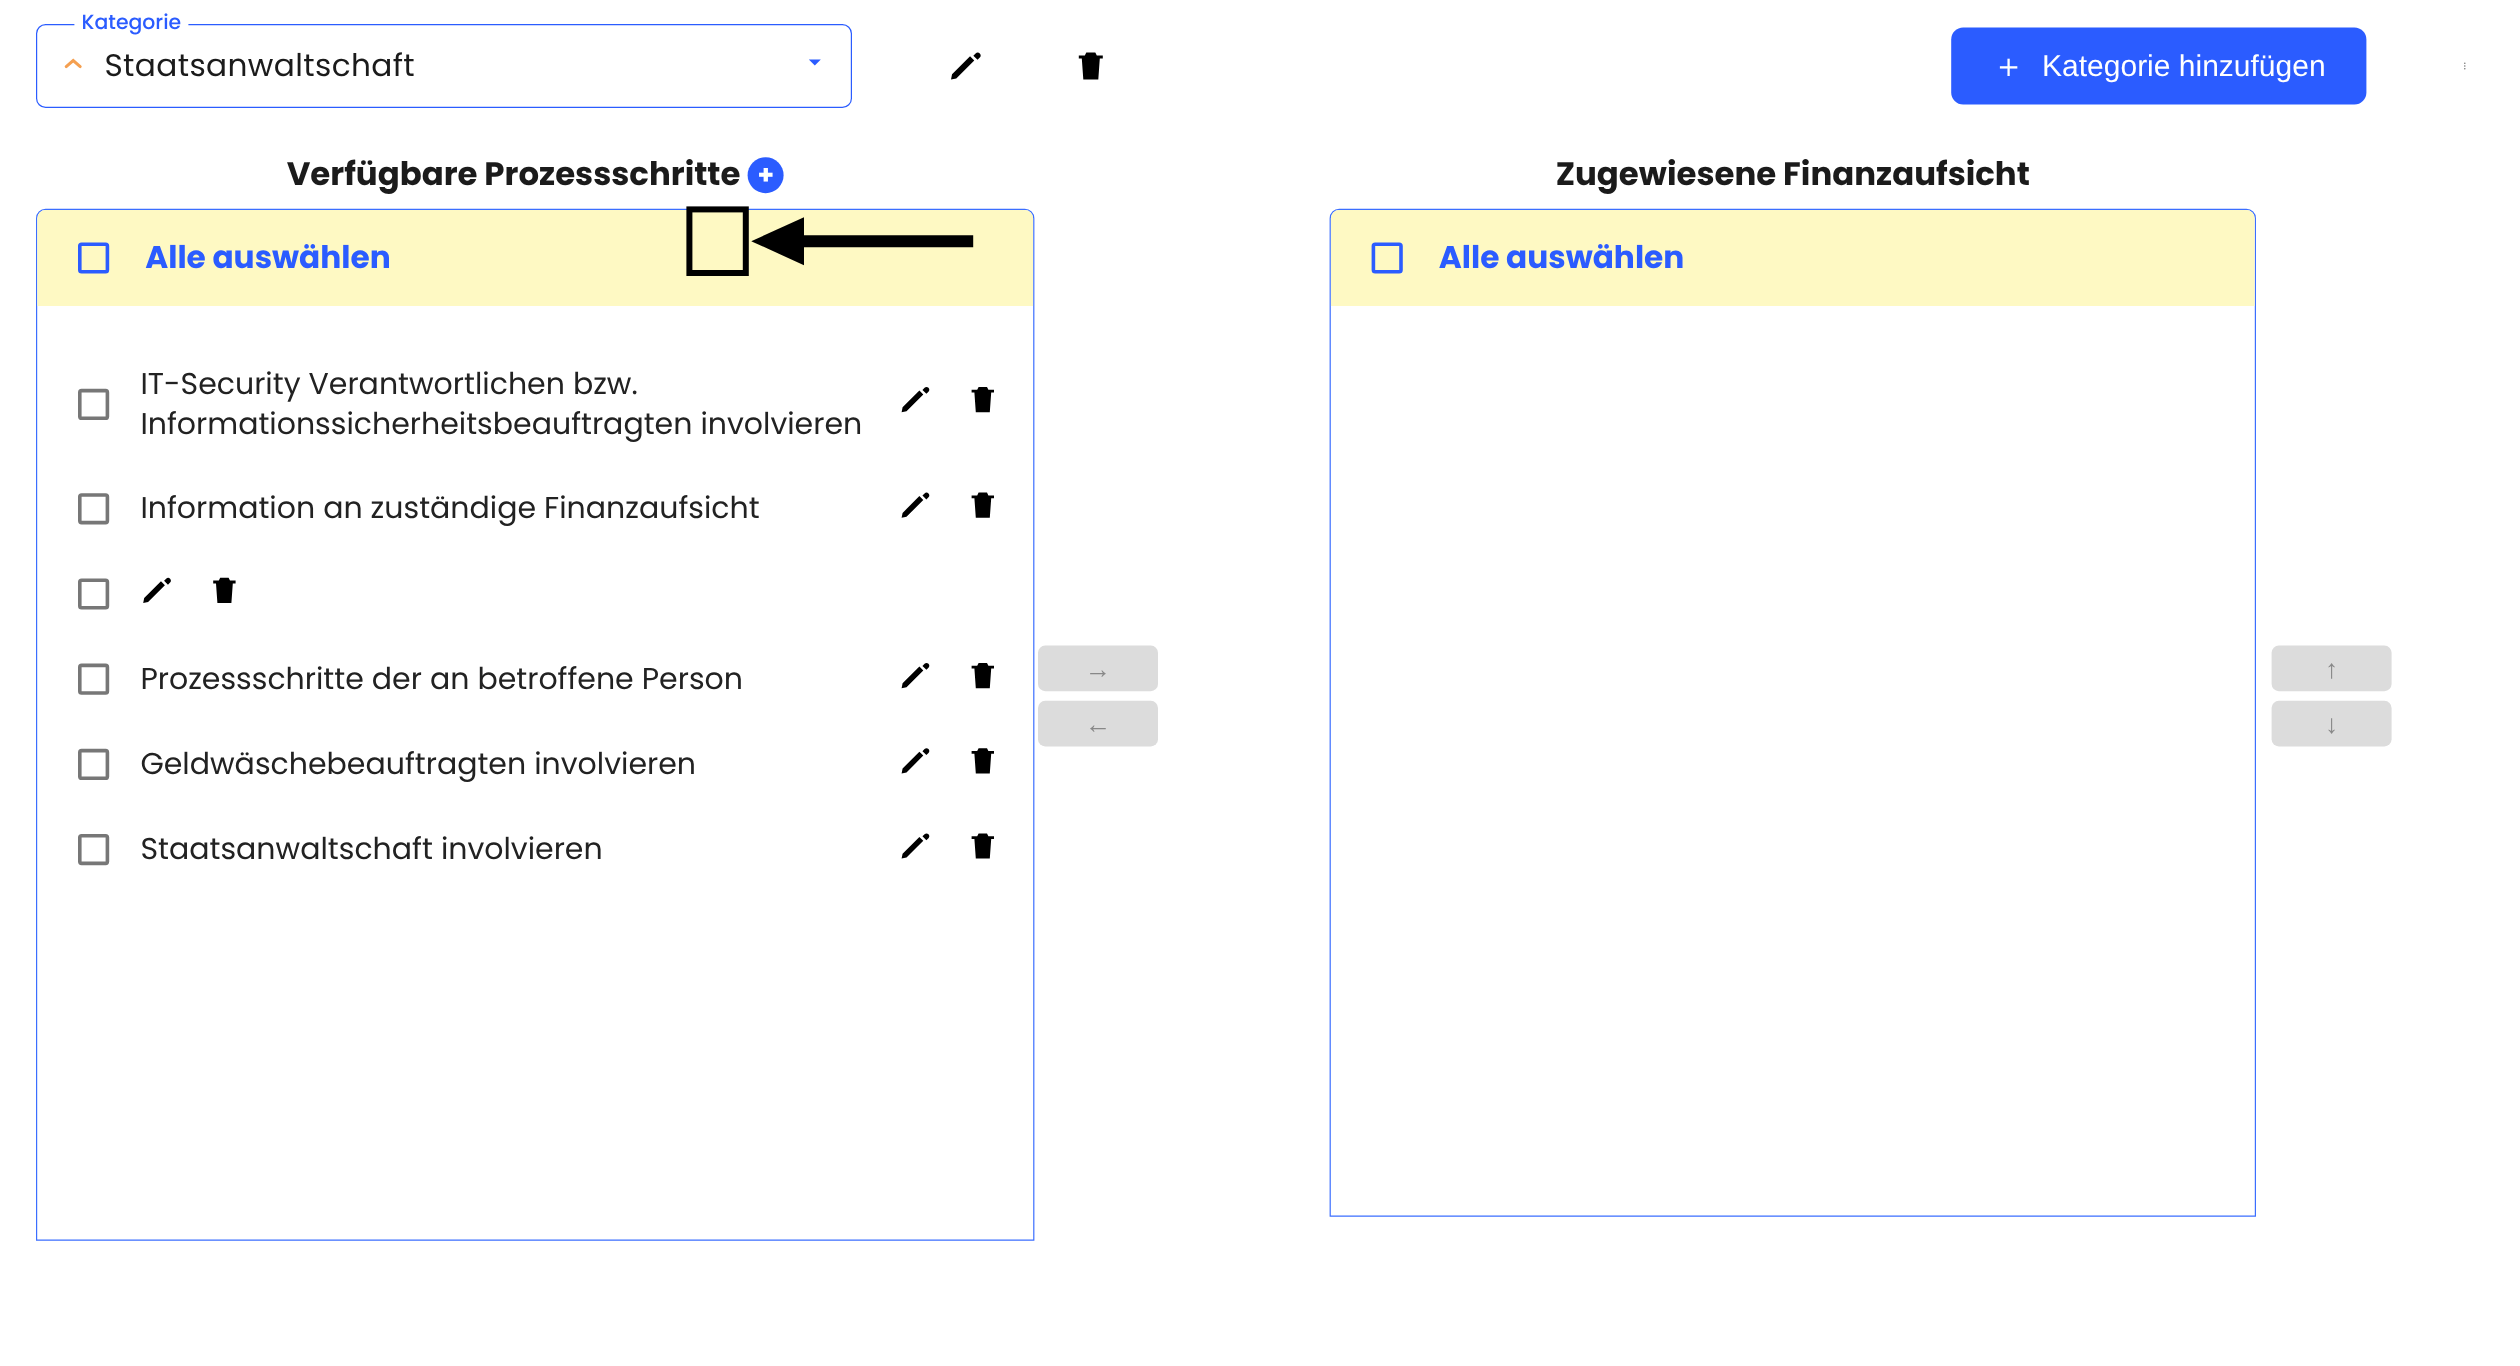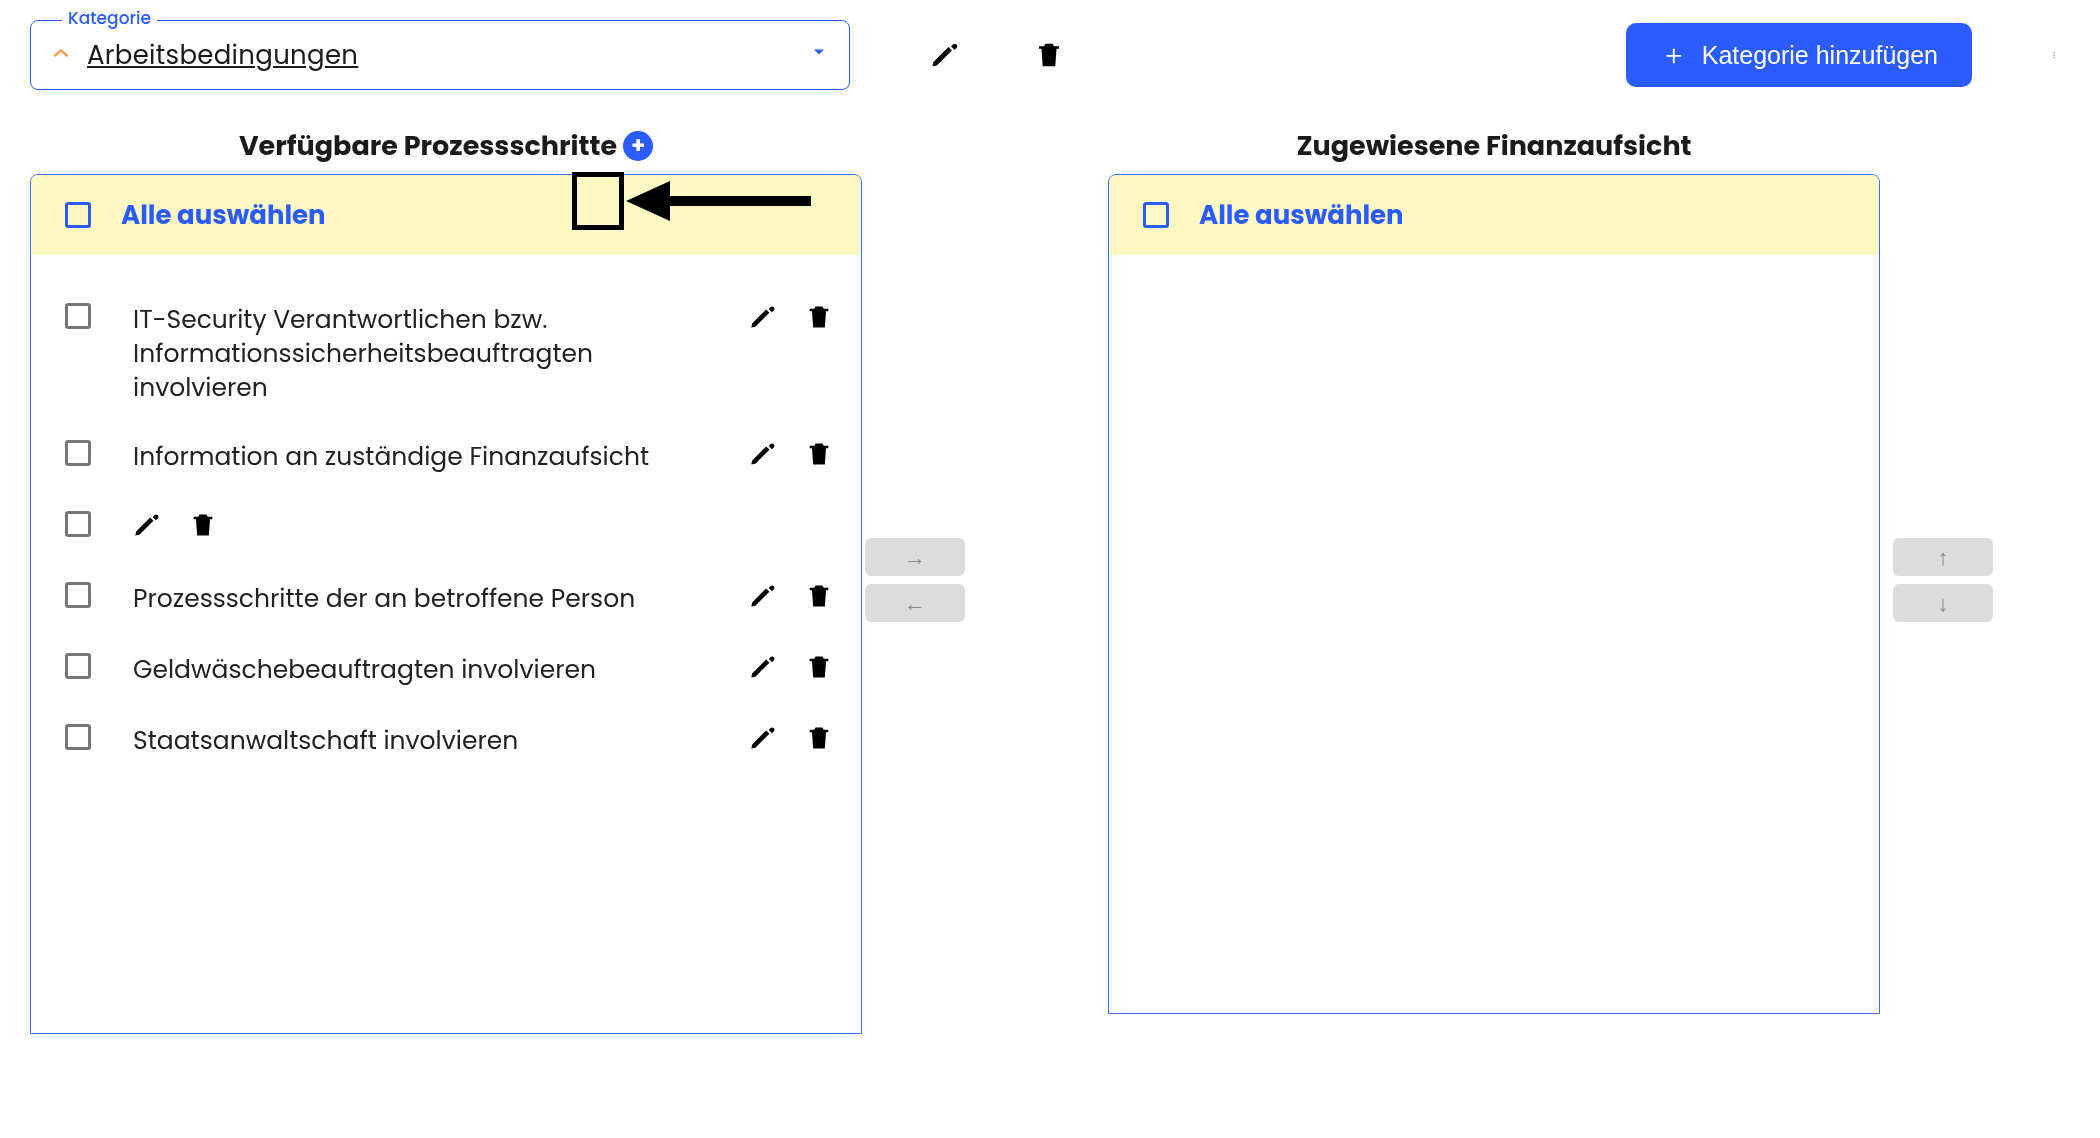--- a/index.html
+++ b/index.html
@@ -12,21 +12,21 @@
     --text:#1b1b1b;
     --border:#cfd6e6;
   }
   *{box-sizing:border-box;}
   html,body{margin:0;padding:0;font-family:"Segoe UI","Poppins",Arial,sans-serif;color:var(--text);background:#fff;}
 
   .canvas{position:relative;width:2100px;height:1138px;padding:20px 30px 0 30px;}
 
   
   .top-row{display:flex;align-items:center;gap:18px;}
-  .cat-wrap{position:relative;width:820px;text-decoration:underline;}
+  .cat-wrap{position:relative;width:680px;}
   .cat-legend{position:absolute;top:-15px;left:32px;padding:0 6px;background:#fff;font-size:17px;color:var(--blue);font-weight:500;}
   .cat-select{width:100%;height:70px;border:1.5px solid var(--blue);border-radius:8px;display:flex;align-items:center;gap:16px;padding:0 20px;}
   .chev-up{color:#f5a051;font-size:22px;line-height:1;}
   .cat-text{flex:1;font-size:26px;letter-spacing:0.3px;}
   .cat-caret{color:var(--blue);}
 
   .icon-btn{width:46px;height:46px;display:flex;align-items:center;justify-content:center;cursor:pointer;border:none;background:transparent;padding:0;}
   .icon-btn svg{width:30px;height:30px;}
 
   .add-cat-btn{height:64px;background:var(--blue);color:#fff;border:none;border-radius:10px;font-size:25px;display:flex;align-items:center;gap:14px;padding:0 34px;cursor:pointer;}
@@ -46,21 +46,21 @@
   .col-header{display:flex;align-items:center;gap:6px;font-size:27px;font-weight:700;margin-bottom:8px;}
   .plus-circle{width:30px;height:30px;border-radius:50%;background:var(--blue);display:inline-flex;align-items:center;justify-content:center;color:#fff;font-size:22px;line-height:1;}
 
   .panel{width:100%;height:860px;border:1.5px solid var(--blue-mid);border-top-left-radius:8px;border-top-right-radius:8px;overflow:hidden;}
   .panel.small{height:840px;}
   .panel-head{height:80px;background:#fef9c3;display:flex;align-items:center;gap:30px;padding:0 34px;color:var(--blue);font-weight:700;font-size:26px;}
   .panel-body{height:calc(100% - 80px);overflow-y:auto;padding:30px 0 0 0;}
 
   .panel-body::-webkit-scrollbar{width:0px;}
 
-  .item{display:flex;align-items:flex-start;gap:42px;padding:18px 28px 18px 34px;}
+  .item{display:flex;align-items:center;gap:26px;padding:18px 28px 18px 34px;}
   .item .cb{flex:0 0 auto;}
   .item .label{flex:1;font-size:25px;line-height:1.35;color:#222;word-break:break-word;}
   .item .acts{flex:0 0 auto;display:flex;align-items:center;gap:28px;}
   .item .acts svg{width:28px;height:28px;}
 
   .cb{width:26px;height:26px;border:3px solid var(--grey);border-radius:3px;display:inline-block;cursor:pointer;}
   .cb.blue{border-color:var(--blue);}
 
   .grey-pill{width:100px;height:38px;border-radius:6px;background:var(--grey-light);display:flex;align-items:center;justify-content:center;color:#888;cursor:pointer;font-size:22px;}
 
@@ -96,21 +96,21 @@
 
 <div class="canvas">
 
   <div class="top-row">
     <div class="cat-wrap">
       <span class="cat-legend">Kategorie</span>
       <div class="cat-select">
         <span class="chev-up"><svg viewBox="0 0 24 24" width="20" height="20">
               <path d="M5 15l7-6 7 6" fill="none" stroke="#f5a051" stroke-width="3" stroke-linecap="round"></path>
             </svg></span>
-        <span class="cat-text">Arbeitsbedingungen</span>
+        <span class="cat-text">Staatsanwaltschaft</span>
         <span class="cat-caret"><svg viewBox="0 0 24 24" width="20" height="20">
               <use href="#caret-down"></use>
             </svg></span>
       </div>
     </div>
 
     <div style="width:36px"></div>
     <button class="icon-btn svg-pen">
       <svg viewBox="0 0 24 24">
           <use href="#pen-icon"></use>

